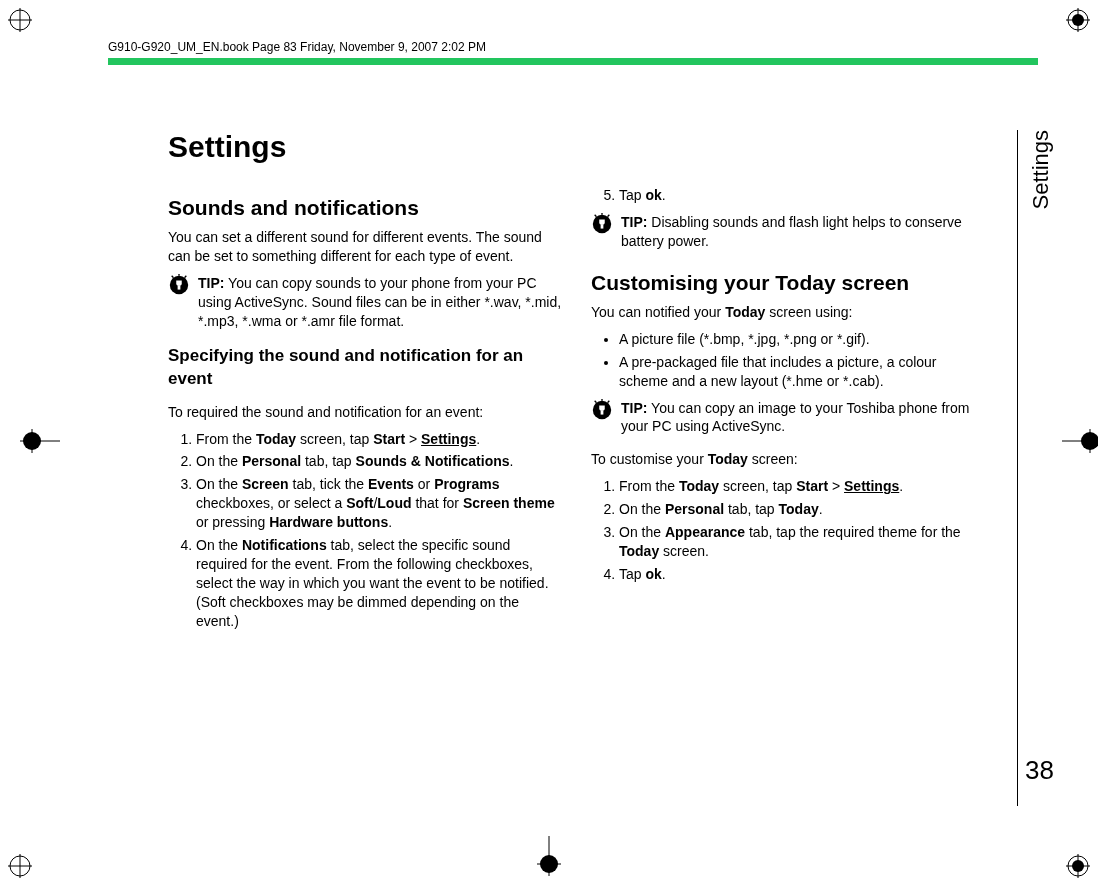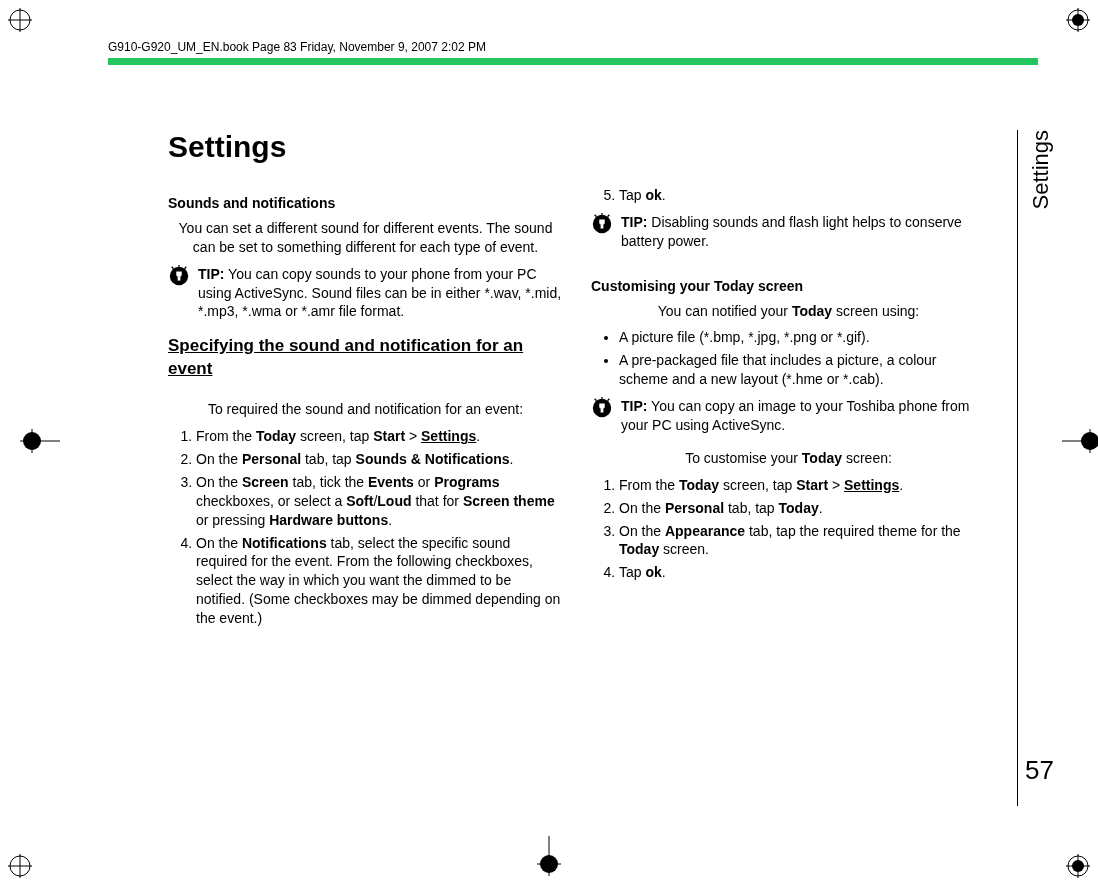--- a/index.html
+++ b/index.html
@@ -30,40 +30,39 @@
     top: 130px;
     left: 168px;
     width: 820px;
   }
   h1 {
     font-size: 30px;
     margin: 0 0 18px 0;
     font-weight: bold;
   }
   h2 {
-    font-size: 14px;
+    font-size: 21px;
     margin: 12px 0 6px 0;
     font-weight: bold;
   }
   h3 {
     font-size: 17px;
-    margin: 14px 0 19px 0;
+    margin: 14px 0 12px 0;
     font-weight: bold;
-    text-decoration: underline;
   }
   .cols {
     display: flex;
     gap: 28px;
   }
   .col {
     width: 395px;
     font-size: 14px;
     line-height: 1.35;
   }
-  p { margin: 4px 0 8px 0; text-align: center; }
+  p { margin: 4px 0 8px 0; }
   .tip {
     display: flex;
     gap: 8px;
     margin: 8px 0;
   }
   .tip-icon {
     flex: 0 0 22px;
     height: 22px;
   }
   .tip-text { flex: 1; }
@@ -210,21 +209,21 @@
           <li>
             <span>From the </span><b>Today</b><span> screen, tap </span><b>Start</b><span> &gt; </span><b><u>Settings</u></b><span>.</span>
           </li>
           <li>
             <span>On the </span><b>Personal</b><span> tab, tap </span><b>Sounds &amp; Notifications</b><span>.</span>
           </li>
           <li>
             <span>On the </span><b>Screen</b><span> tab, tick the </span><b>Events</b><span> or </span><b>Programs</b><span> checkboxes, or select a </span><b>Soft</b><span>/</span><b>Loud</b><span> that for </span><b>Screen theme</b><span> or pressing </span><b>Hardware buttons</b><span>.</span>
           </li>
           <li>
-            <span>On the </span><b>Notifications</b><span> tab, select the specific sound required for the event. From the following checkboxes, select the way in which you want the dimmed to be notified. (Some checkboxes may be dimmed depending on the event.)</span>
+            <span>On the </span><b>Notifications</b><span> tab, select the specific sound required for the event. From the following checkboxes, select the way in which you want the event to be notified. (Soft checkboxes may be dimmed depending on the event.)</span>
           </li>
         </ol>
       </div>
 
       <div class="col">
         <ol start="5">
           <li>
             <span>Tap </span><b>ok</b><span>.</span>
           </li>
         </ol>
@@ -239,21 +238,21 @@
                 <line x1="18" y1="4" x2="20" y2="2" stroke="#000" stroke-width="1.5"></line>
                 <line x1="12" y1="0" x2="12" y2="2" stroke="#000" stroke-width="1.5"></line>
               </svg>
           </div>
           <div class="tip-text">
             <b>TIP:</b>
             <span>Disabling sounds and flash light helps to conserve battery power.</span>
           </div>
         </div>
 
-        <h2 style="margin-top:26px">Customising your Today screen</h2>
+        <h2 style="margin-top:18px">Customising your Today screen</h2>
         <p>
           <span>You can notified your </span><b>Today</b><span> screen using:</span>
         </p>
         <ul>
           <li>A picture file (*.bmp, *.jpg, *.png or *.gif).</li>
           <li>A pre-packaged file that includes a picture, a colour scheme and a new layout (*.hme or *.cab).</li>
         </ul>
 
         <div class="tip">
           <div class="tip-icon">
@@ -288,14 +287,14 @@
           <li>
             <span>Tap </span><b>ok</b><span>.</span>
           </li>
         </ol>
       </div>
     </div>
   </div>
 
   <div class="side-rule"></div>
   <div class="side-label">Settings</div>
-  <div class="page-num">57</div>
+  <div class="page-num">38</div>
 </div>
 
 </body></html>

